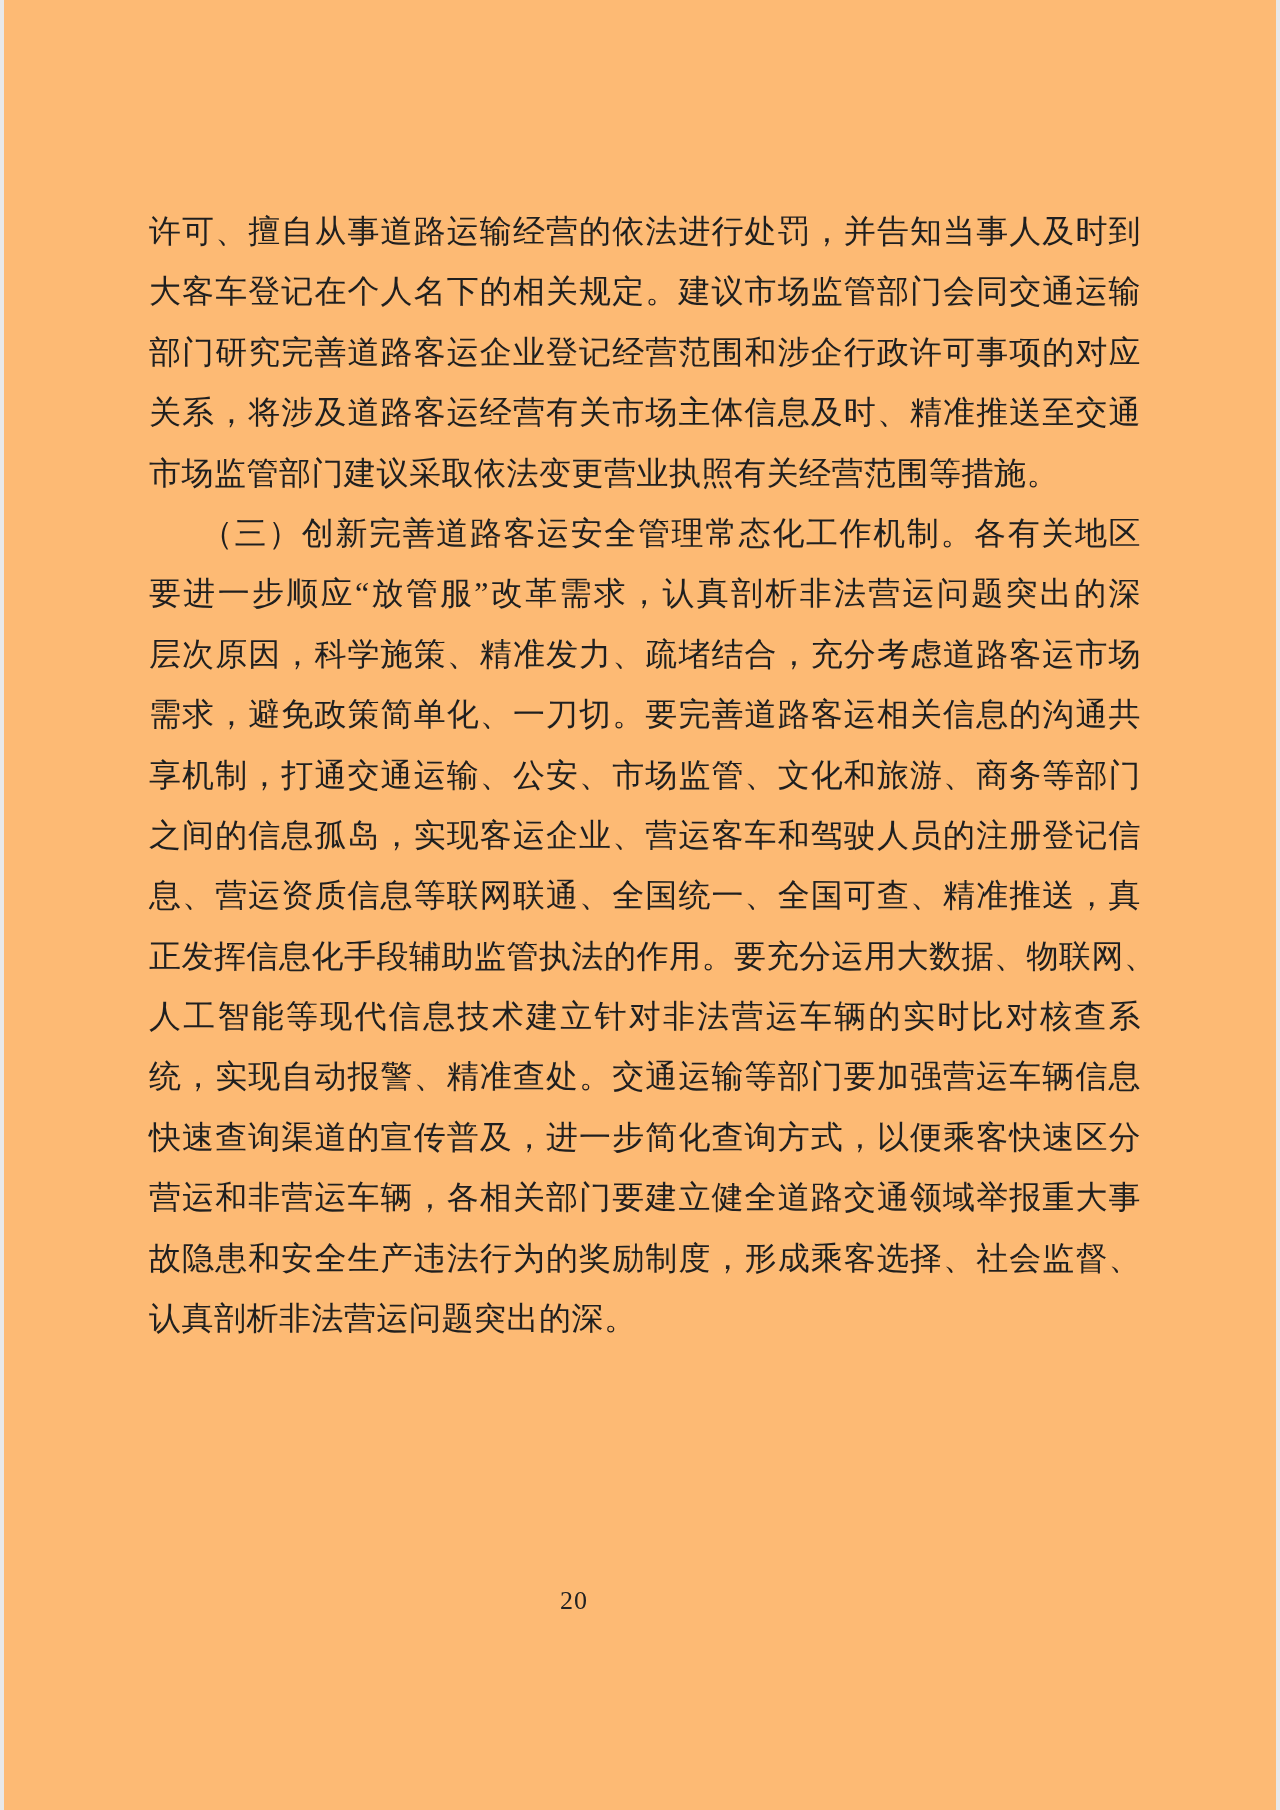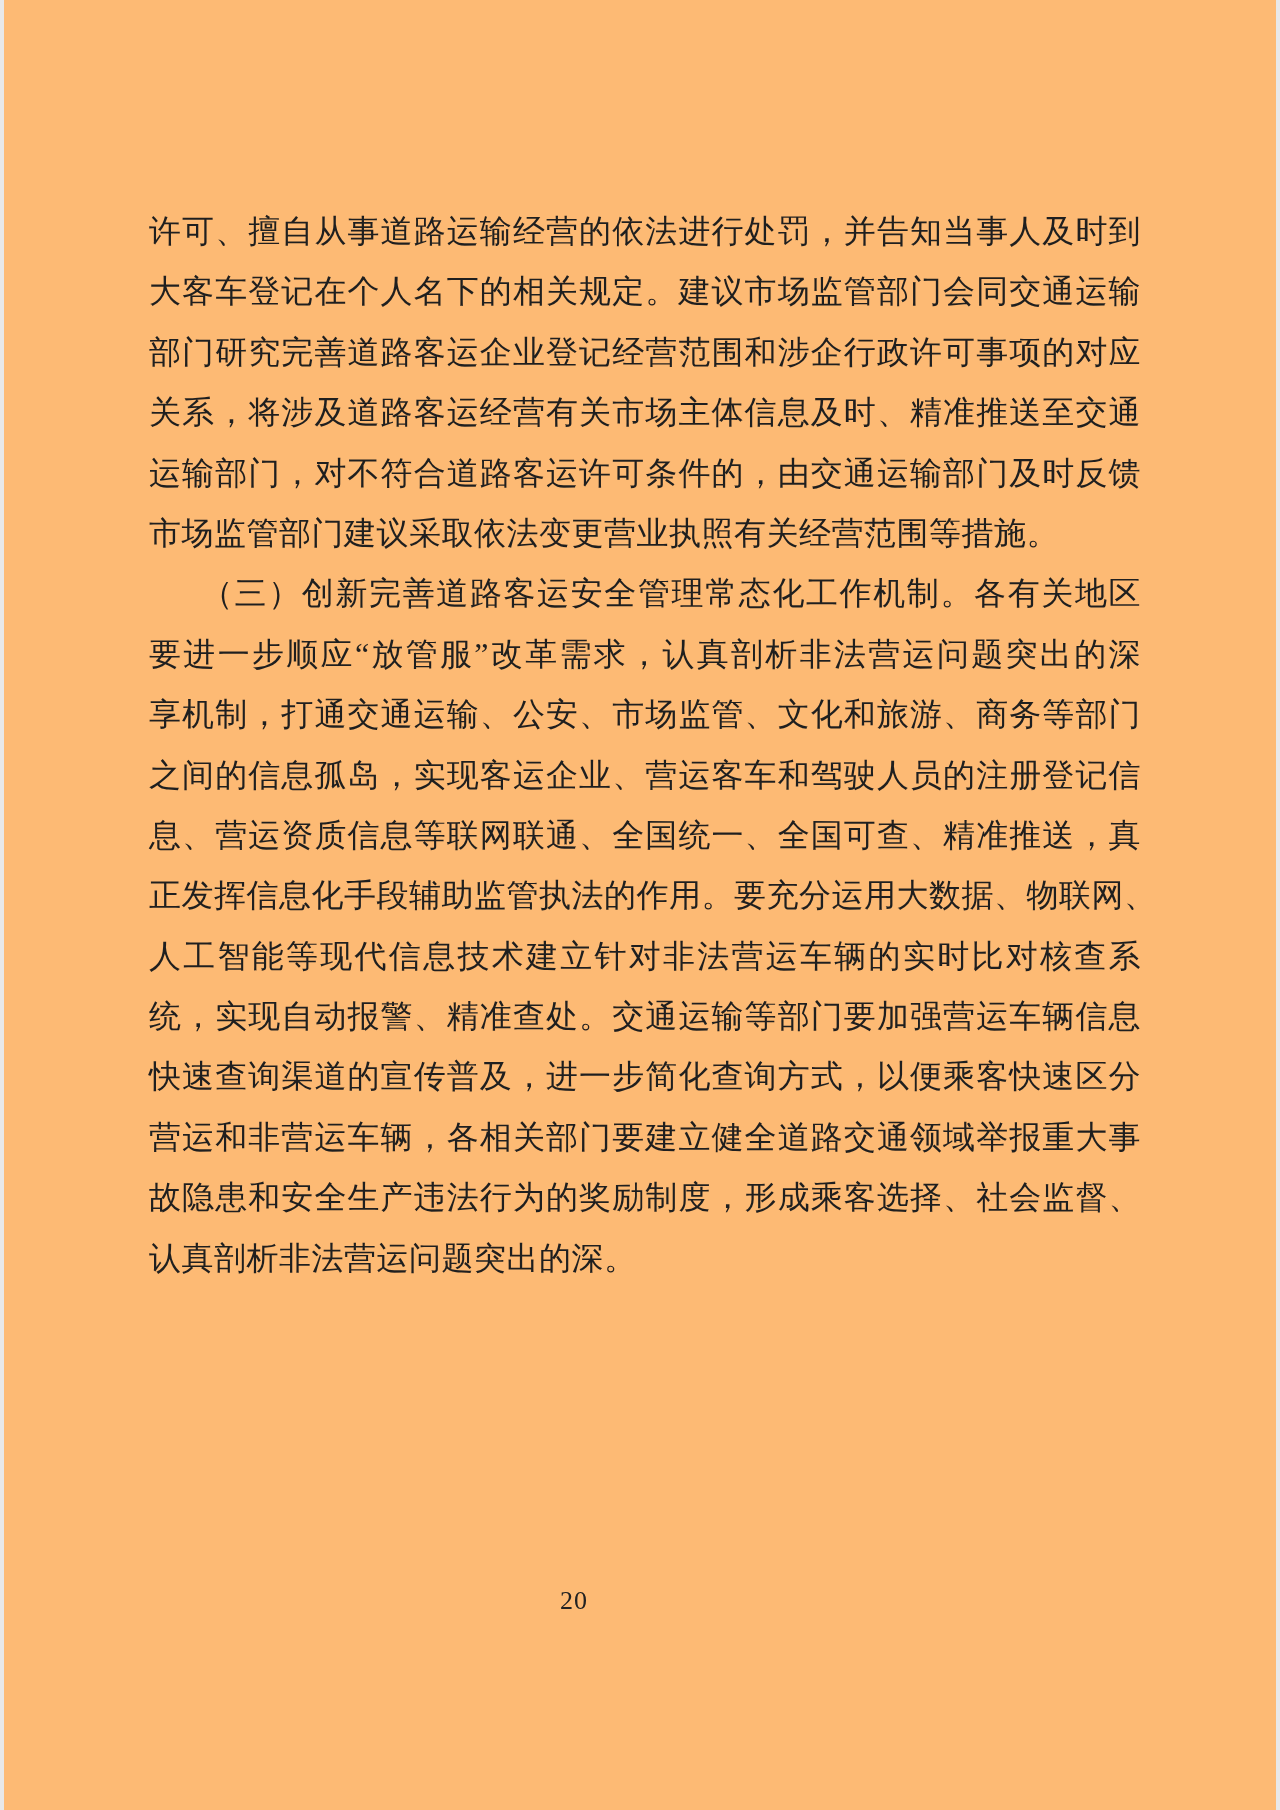--- a/index.html
+++ b/index.html
@@ -56,27 +56,28 @@
 </head>
 <body>
 
 <div class="page">
   <div class="text-block">
 
     <div class="line">许可、擅自从事道路运输经营的依法进行处罚，并告知当事人及时到</div>
     <div class="line">大客车登记在个人名下的相关规定。建议市场监管部门会同交通运输</div>
     <div class="line">部门研究完善道路客运企业登记经营范围和涉企行政许可事项的对应</div>
     <div class="line">关系，将涉及道路客运经营有关市场主体信息及时、精准推送至交通</div>
-    <div class="line">运输部门，对不符合道路客运许可条件的，由交通运输部门及时反馈</div>
     <div class="line last-of-para">市场监管部门建议采取依法变更营业执照有关经营范围等措施。</div>
 
     <div class="line indent-2">
       <span class="bold-heading">（三）创新完善道路客运安全管理常态化工作机制。</span><span>各有关地区</span>
     </div>
     <div class="line">要进一步顺应“放管服”改革需求，认真剖析非法营运问题突出的深</div>
+    <div class="line">层次原因，科学施策、精准发力、疏堵结合，充分考虑道路客运市场</div>
+    <div class="line">需求，避免政策简单化、一刀切。要完善道路客运相关信息的沟通共</div>
     <div class="line">享机制，打通交通运输、公安、市场监管、文化和旅游、商务等部门</div>
     <div class="line">之间的信息孤岛，实现客运企业、营运客车和驾驶人员的注册登记信</div>
     <div class="line">息、营运资质信息等联网联通、全国统一、全国可查、精准推送，真</div>
     <div class="line">正发挥信息化手段辅助监管执法的作用。要充分运用大数据、物联网、</div>
     <div class="line">人工智能等现代信息技术建立针对非法营运车辆的实时比对核查系</div>
     <div class="line">统，实现自动报警、精准查处。交通运输等部门要加强营运车辆信息</div>
     <div class="line">快速查询渠道的宣传普及，进一步简化查询方式，以便乘客快速区分</div>
     <div class="line">营运和非营运车辆，各相关部门要建立健全道路交通领域举报重大事</div>
     <div class="line">故隐患和安全生产违法行为的奖励制度，形成乘客选择、社会监督、</div>
     <div class="line last-of-para">认真剖析非法营运问题突出的深。</div>

